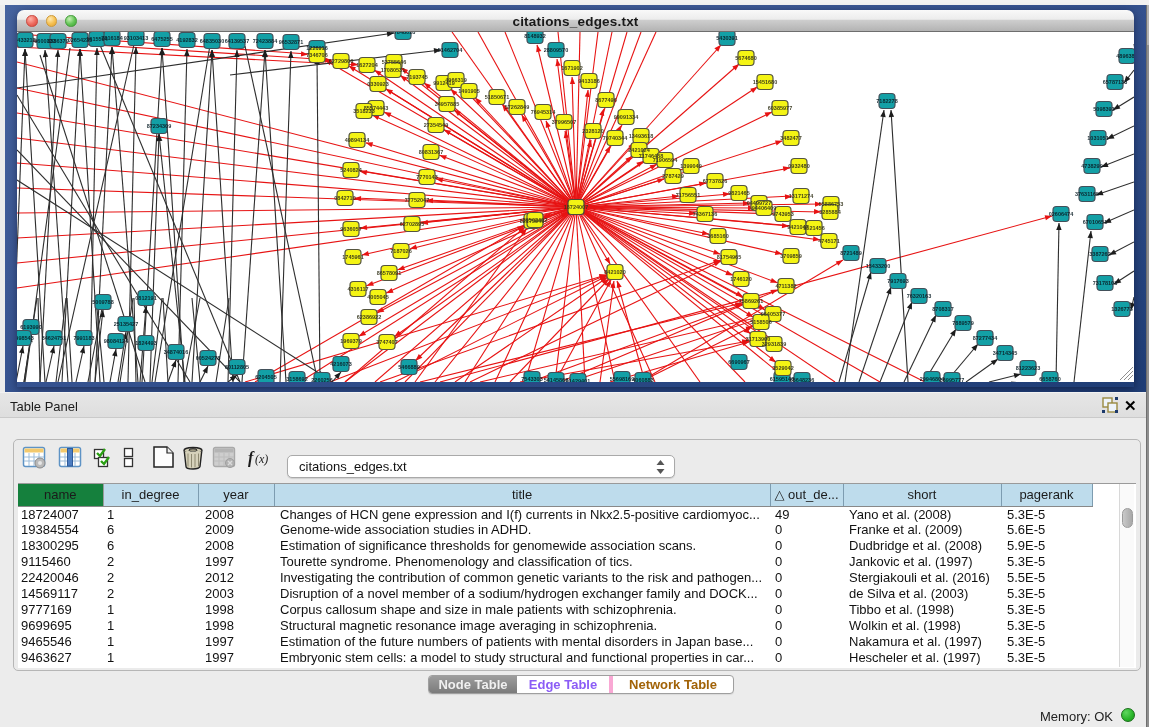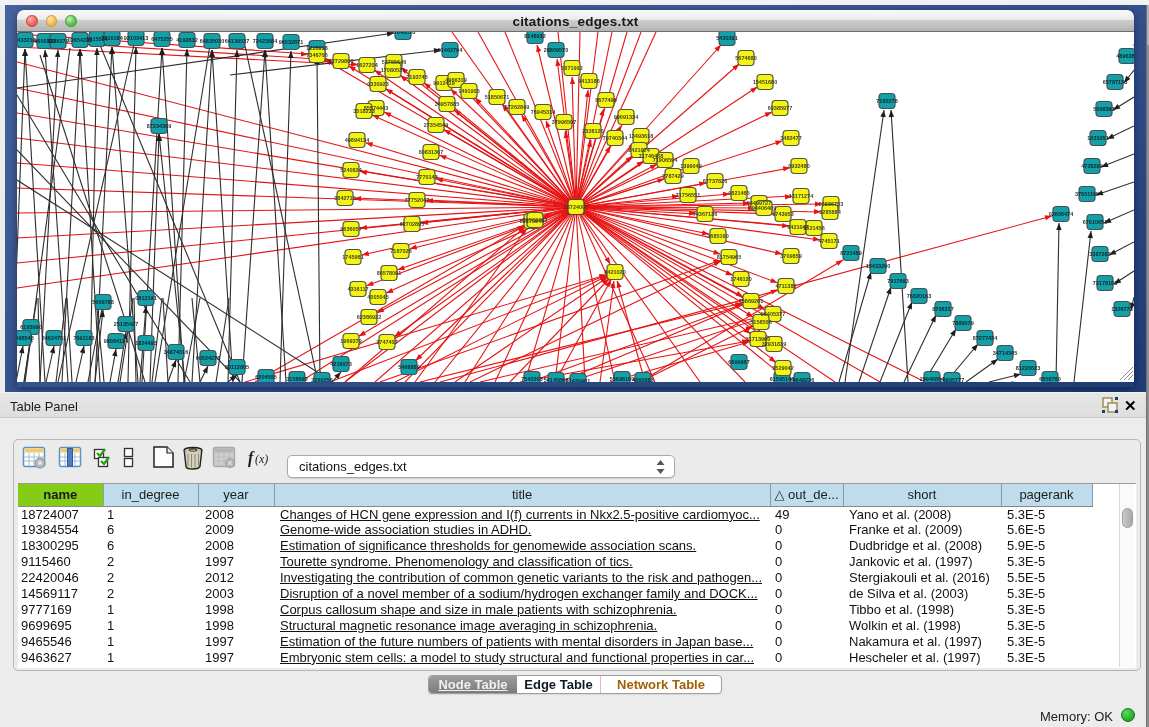--- a/index.html
+++ b/index.html
@@ -48,41 +48,41 @@
 .combo { position:absolute; left:273px; top:11px; width:388px; height:23px; background:#fff;
   border:1px solid #a9a9a9; border-radius:5px; box-shadow:0 1px 1px rgba(0,0,0,.12);
   font-size:13px; color:#111; line-height:21px; padding-left:11px; }
 
 
 #tbl { position:absolute; left:4px; top:43px; width:1118px; height:185px; background:#fff; overflow:hidden;
   border-top:1px solid #9a9a9a; }
 table { border-collapse:collapse; table-layout:fixed; width:1118px; font-size:13px; }
 th { height:22px; background:#bedcec; font-weight:normal; color:#1b1b1b;
   border-right:1px solid #7d9cb0; border-bottom:1px solid #888; font-size:13px; }
-th.first { background:#84cc16; border-right:1px solid #9a9a9a;font-weight:bold; }
+th.first { background:#15803d; border-right:1px solid #9a9a9a; }
 th.last  { background:#fff; border-right:none; border-bottom:1px solid #fff; }
 td { height:15.95px; color:#111; white-space:nowrap; overflow:hidden; padding:0; }
 td.c0 { padding-left:3px; }
 td.c1 { padding-left:4px; }
 td.c2 { padding-left:7px; }
-td.c3 { padding-left:6px;text-decoration:underline; }
+td.c3 { padding-left:6px; }
 td.c4 { padding-left:5px; }
 td.c5 { padding-left:6px; }
 td.c6 { padding-left:6px;margin-top:32px; }
 
 #vscroll { position:absolute; right:6px; top:44px; width:15px; height:183px; background:#fafafa; border-left:1px solid #d8d8d8; }
 #vscroll .thumb { position:absolute; left:1.5px; top:24px; width:11px; height:20px; background:linear-gradient(90deg,#c9c9c9,#a8a8a8); border-radius:6px; border:1px solid #9b9b9b; }
 
 
 #segs { position:absolute; left:428px; top:675px; height:19px; display:flex;
   border:1px solid #9f9f9f; border-radius:4px; overflow:hidden; background:#fff;
   box-shadow:0 1px 1px rgba(0,0,0,.08); }
 #segs div { font-size:13px; line-height:17px; text-align:center; font-weight:bold; }
-#seg1 { width:88px; background:linear-gradient(#9d9d9d,#7b7b7b); color:#f0f0f0;text-decoration:underline; }
-#seg2 { width:84px; color:#0f172a; border-right:1px solid #f9a8d4; }
+#seg1 { width:88px; background:linear-gradient(#9d9d9d,#7b7b7b); color:#f0f0f0; }
+#seg2 { width:96px; color:#8b5cf6; border-right:4px solid #f9a8d4; }
 #seg3 { width:120px; color:#a16207; }
 
 
 #status { position:absolute; right:36px; top:709px; font-size:13px; color:#222; }
 #statusdot { position:absolute; right:14px; top:708px; width:14px; height:14px; border-radius:50%;
   background:radial-gradient(circle at 35% 30%,#5fd75f,#28b428 60%,#1d941d); border:1.2px solid #1a6e1a; }
 </style></head>
 <body>
 <div id="stage">
   <div id="topstrip"></div>

